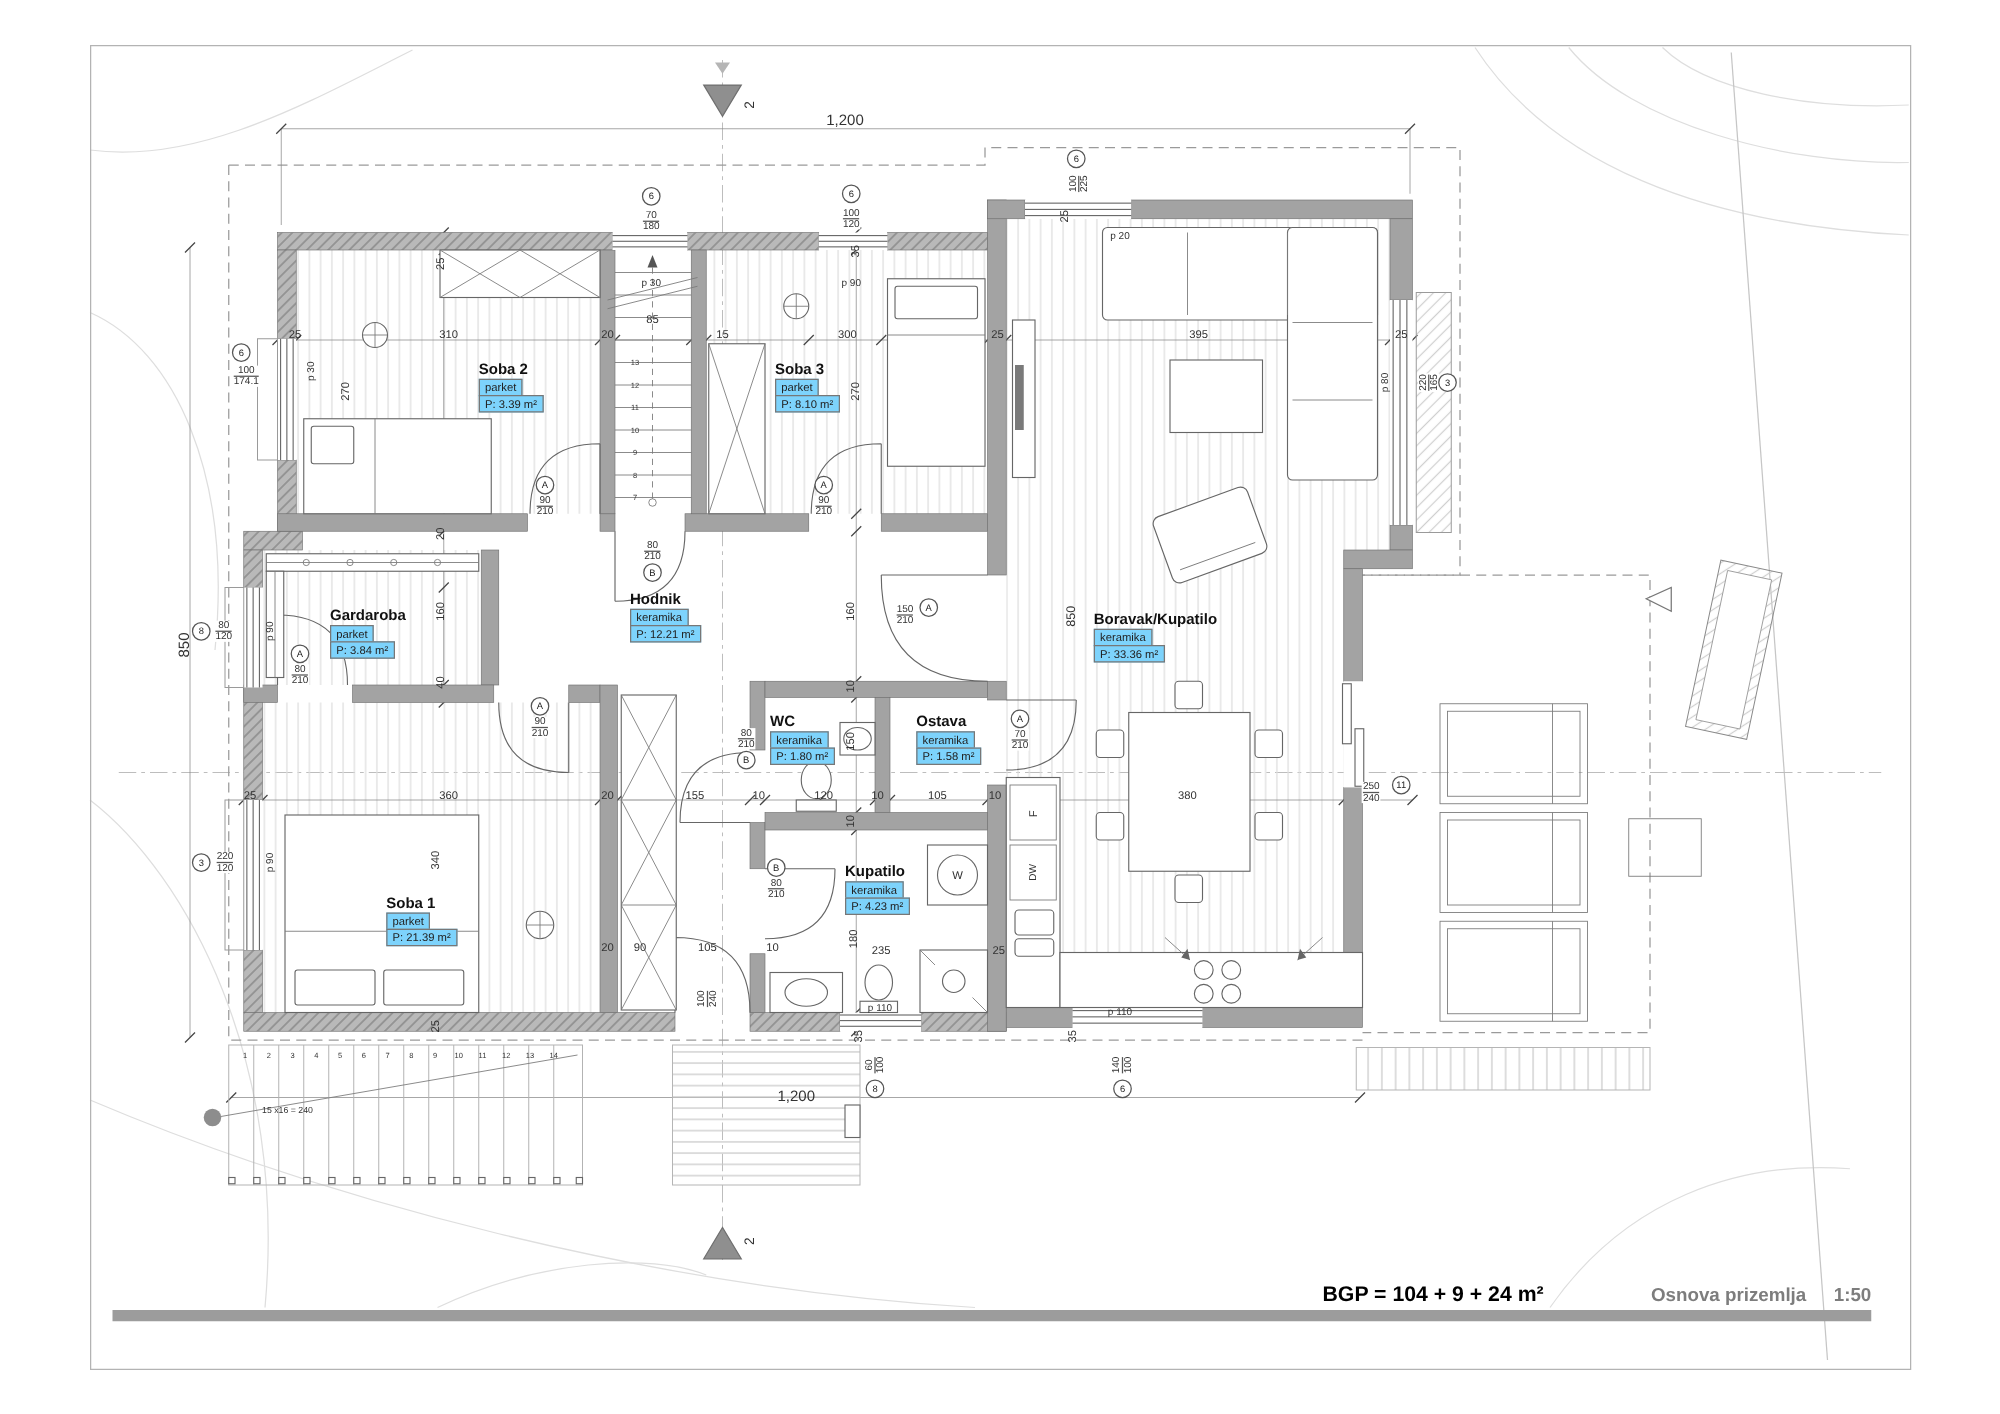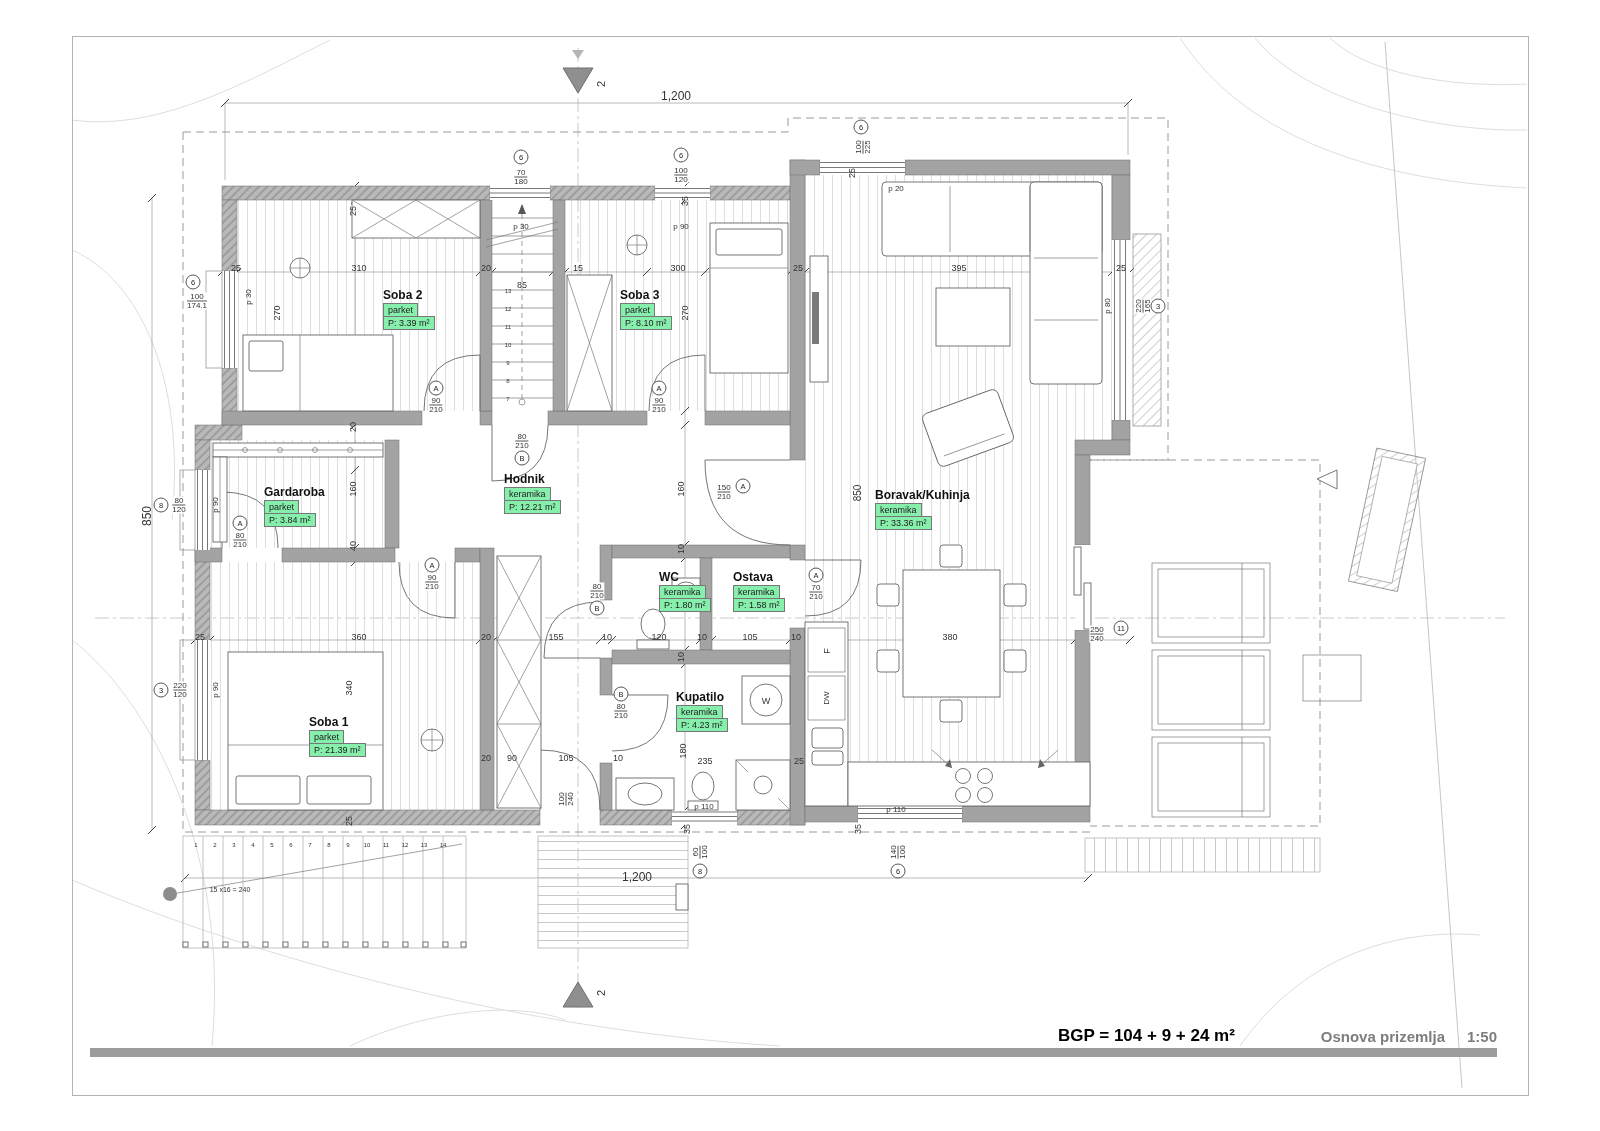--- a/index.html
+++ b/index.html
@@ -30,21 +30,21 @@
   .deckv{fill:url(#deckV);stroke:#b5b5b5;stroke-width:0.8;}
   
   #ann-layer{position:absolute;left:0;top:0;width:1600px;height:1131px;pointer-events:none;padding-left:33px;}
   .ann{position:absolute;font-size:9px;color:#333;white-space:nowrap;line-height:1;}
   .ann.circ{width:13px;height:13px;border:1px solid #555;border-radius:50%;font-size:7.5px;
             display:flex;align-items:center;justify-content:center;background:#fff;color:#222;}
   .ann.frac{display:flex;flex-direction:column;align-items:center;font-size:8px;background:#fff;padding:0 1px;}
   .ann.frac .fb{border-top:1px solid #555;}
   .room-label{position:absolute;}
   .room-label .rn{font-size:12px;font-weight:bold;color:#111;margin-bottom:2px;}
-  .room-label .rb{font-size:9px;color:#222;border:1px solid #777;background:#86efac;
+  .room-label .rb{font-size:9px;color:#222;border:1px solid #777;background:#7dd3fc;
                   padding:1px 4px;width:max-content;margin-top:-1px;}
   
   .t-bgp{position:absolute;left:1058px;top:1026px;font-size:17px;font-weight:bold;color:#000;}
   .t-title{position:absolute;right:155px;top:1028px;font-size:15px;font-weight:bold;color:#7d7d7d;}
   .t-scale{position:absolute;right:103px;top:1028px;font-size:15px;font-weight:bold;color:#7d7d7d;}
   .bottom-bar{position:absolute;left:90px;top:1048px;width:1407px;height:9px;background:#9c9c9c;}
 </style>
 </head>
 <body>
 
@@ -439,21 +439,21 @@
 
 <div id="ann-layer">
       <div class="ann" style="font-size: 12px; left: 676px; top: 96px; transform: translate(-50%, -50%);">1,200</div>
       <div class="ann" style="font-size: 12px; left: 147px; top: 516px; transform: translate(-50%, -50%) rotate(-90deg);">850</div>
       <div class="ann" style="font-size: 12px; left: 637px; top: 877px; transform: translate(-50%, -50%);">1,200</div>
       <div class="ann" style="font-size: 11px; left: 601px; top: 84px; transform: translate(-50%, -50%) rotate(-90deg);">2</div>
       <div class="ann" style="font-size: 11px; left: 601px; top: 993px; transform: translate(-50%, -50%) rotate(-90deg);">2</div>
       <div class="ann" style="left: 236px; top: 268px; transform: translate(-50%, -50%);">25</div>
       <div class="ann" style="left: 359px; top: 268px; transform: translate(-50%, -50%);">310</div>
       <div class="ann" style="left: 486px; top: 268px; transform: translate(-50%, -50%);">20</div>
-      <div class="ann" style="left: 522px; top: 285px; transform: translate(-50%, -50%);">85</div>
+      <div class="ann" style="left: 522px; top: 256px; transform: translate(-50%, -50%);">85</div>
       <div class="ann" style="left: 578px; top: 268px; transform: translate(-50%, -50%);">15</div>
       <div class="ann" style="left: 678px; top: 268px; transform: translate(-50%, -50%);">300</div>
       <div class="ann" style="left: 798px; top: 268px; transform: translate(-50%, -50%);">25</div>
       <div class="ann" style="left: 959px; top: 268px; transform: translate(-50%, -50%);">395</div>
       <div class="ann" style="left: 1121px; top: 268px; transform: translate(-50%, -50%);">25</div>
       <div class="ann" style="left: 353px; top: 211px; transform: translate(-50%, -50%) rotate(-90deg);">25</div>
       <div class="ann" style="left: 277px; top: 313px; transform: translate(-50%, -50%) rotate(-90deg);">270</div>
       <div class="ann" style="left: 685px; top: 313px; transform: translate(-50%, -50%) rotate(-90deg);">270</div>
       <div class="ann" style="left: 685px; top: 201px; transform: translate(-50%, -50%) rotate(-90deg);">35</div>
       <div class="ann" style="left: 353px; top: 427px; transform: translate(-50%, -50%) rotate(-90deg);">20</div>
@@ -633,25 +633,25 @@
         <div class="rn">Gardaroba</div>
         <div class="rb">parket</div>
         <div class="rb">P: 3.84 m²</div>
       </div>
       <div class="room-label" style="left: 504px; top: 472px;">
         <div class="rn">Hodnik</div>
         <div class="rb">keramika</div>
         <div class="rb">P: 12.21 m²</div>
       </div>
       <div class="room-label" style="left: 875px; top: 488px;">
-        <div class="rn">Boravak/Kuhinja</div>
+        <div class="rn">Boravak/Kupatilo</div>
         <div class="rb">keramika</div>
         <div class="rb">P: 33.36 m²</div>
       </div>
-      <div class="room-label" style="left: 616px; top: 570px; margin-left: 43px;">
+      <div class="room-label" style="left: 616px; top: 570px;">
         <div class="rn">WC</div>
         <div class="rb">keramika</div>
         <div class="rb">P: 1.80 m²</div>
       </div>
       <div class="room-label" style="left: 733px; top: 570px;">
         <div class="rn">Ostava</div>
         <div class="rb">keramika</div>
         <div class="rb">P: 1.58 m²</div>
       </div>
       <div class="room-label" style="left: 264px; top: 715px; margin-left: 45px;">

